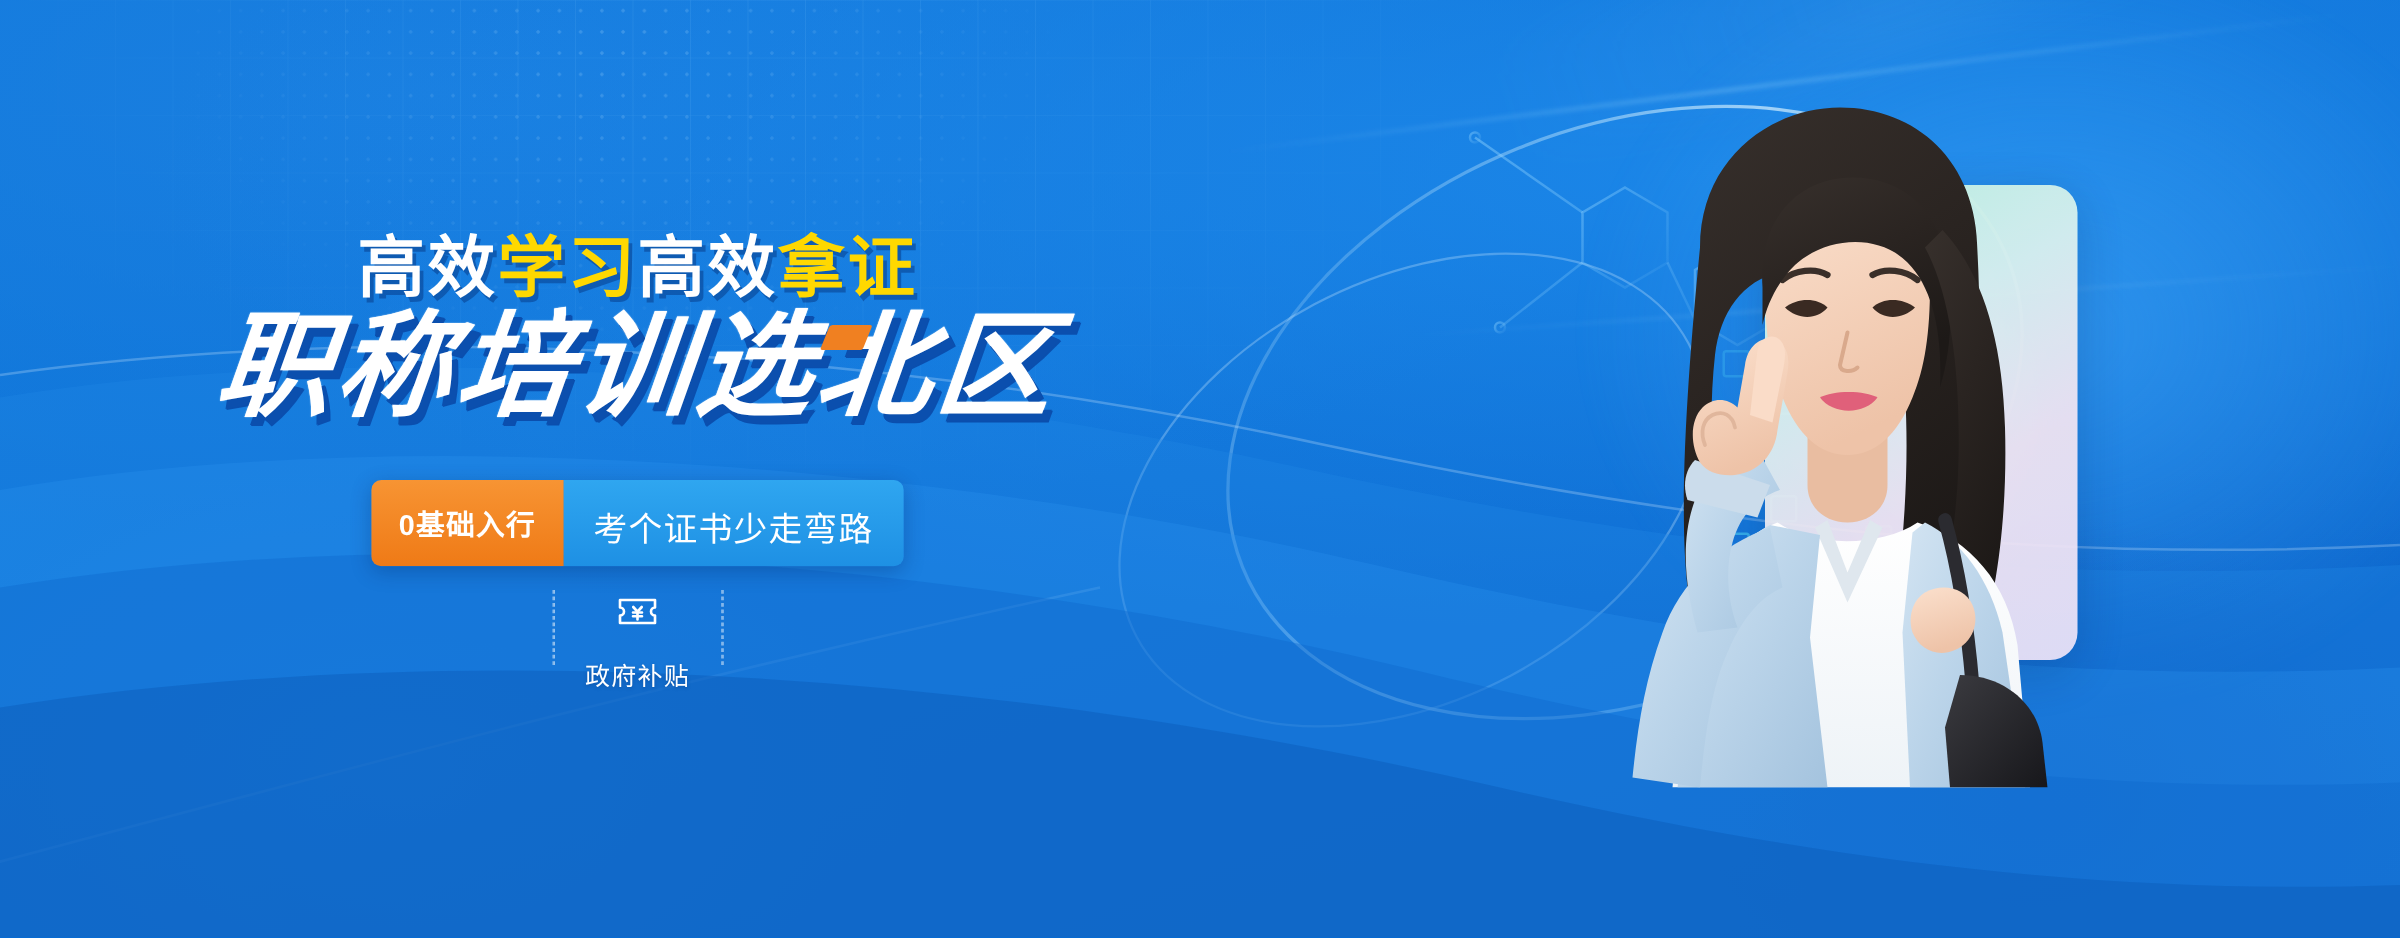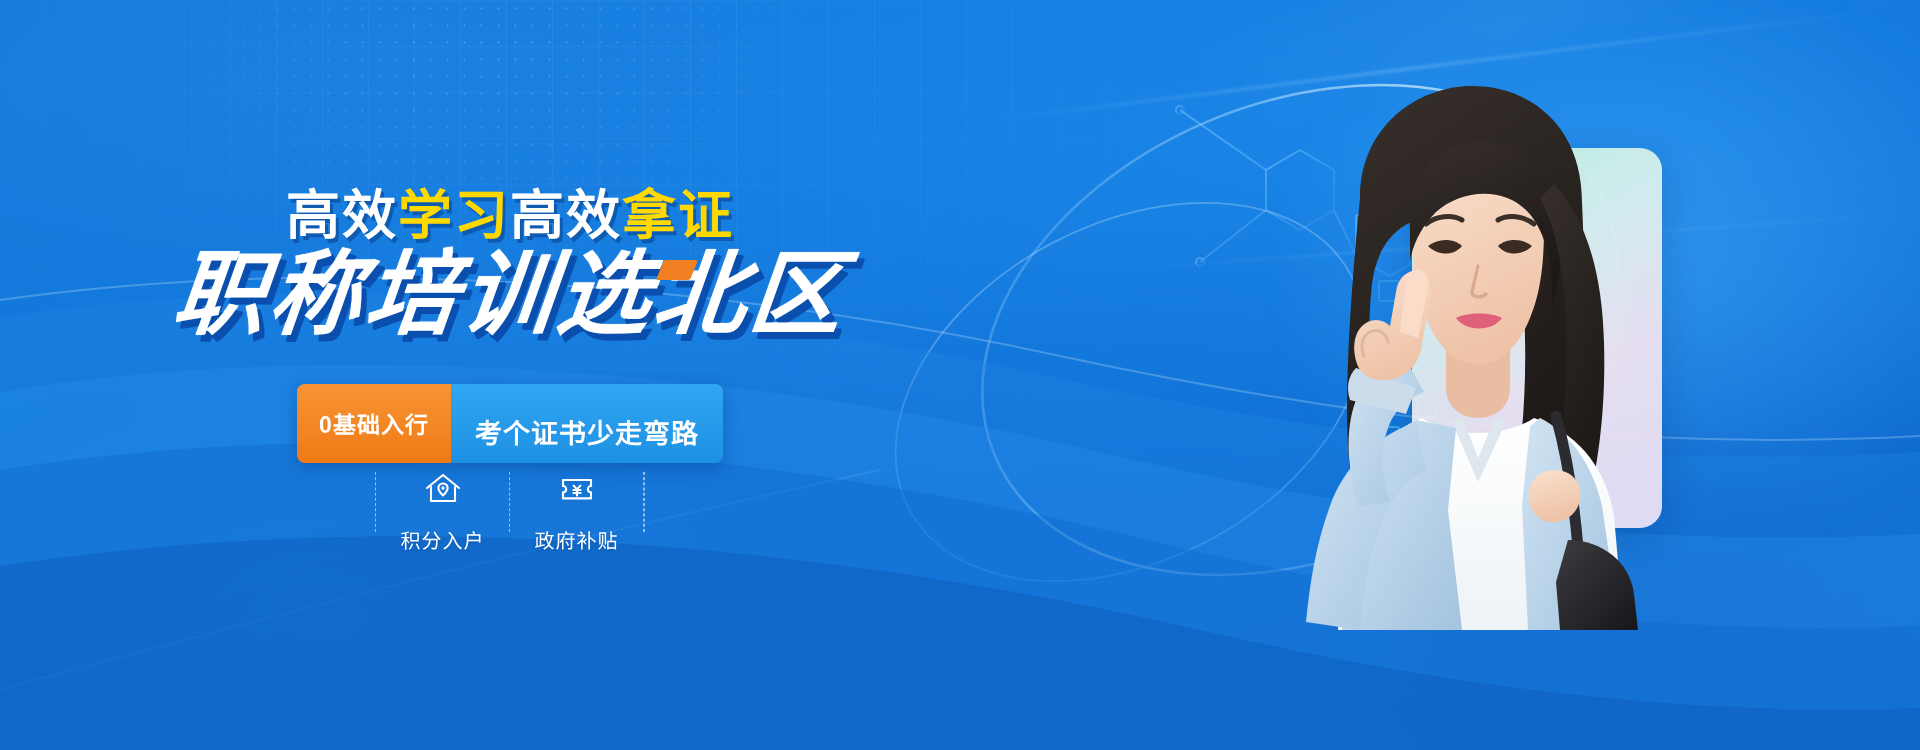--- a/index.html
+++ b/index.html
@@ -129,22 +129,22 @@
   .pill-orange{
     background:linear-gradient(180deg,#f79433 0%,#ef7a16 100%);
     color:#ffffff;
     font-size:23px; font-weight:bold; letter-spacing:1px;
     padding:10px 22px 12px 22px;
     display:flex; align-items:center;
   }
   .pill-blue{
     background:linear-gradient(180deg,#2fa6f0 0%,#1e90e4 100%);
     color:#ffffff;
-    font-size:27px; font-weight:bold; letter-spacing:1px;
-    padding:28px 24px 12px 24px;
+    font-size:27px; font-weight:normal; letter-spacing:1px;
+    padding:18px 24px 12px 24px;
     display:flex; align-items:center;
   }
 
   .features{
     position:absolute; left:0; top:430px; width:1020px;
     display:flex; justify-content:center; align-items:flex-start;
   }
   .feature{
     width:133px;
     display:flex; flex-direction:column; align-items:center;
@@ -370,31 +370,20 @@
         <div class="pill-orange">0基础入行</div>
         <div class="pill-blue">考个证书少走弯路</div>
       </div>
     </div>
 
     <div class="features">
 
 
       <div class="divider"></div>
 
-      <div class="feature">
-        <span class="ficon">
-          <svg width="44" height="44" viewBox="0 0 44 44" fill="none" stroke="#ffffff" stroke-width="2.1" stroke-linecap="round" stroke-linejoin="round">
-            <path d="M6 21 L22 8 L38 21"></path>
-            <path d="M10 20 v14 h24 v-14"></path>
-            <path d="M22 16.5 c2.6 0 4.6 2 4.6 4.6 c0 3.2 -4.6 7.4 -4.6 7.4 s-4.6 -4.2 -4.6 -7.4 c0 -2.6 2 -4.6 4.6 -4.6 Z"></path>
-            <circle cx="22" cy="21" r="1.7" fill="#ffffff" stroke="none"></circle>
-          </svg>
-        </span>
-        <span class="flabel">积分入户</span>
-      </div>
 
       <div class="divider"></div>
 
       <div class="feature">
         <span class="ficon">
           <svg width="44" height="44" viewBox="0 0 44 44" fill="none" stroke="#ffffff" stroke-width="2.1" stroke-linecap="round" stroke-linejoin="round">
             <path d="M8 13 h28 v6 a3.2 3.2 0 0 0 0 6.4 v6 H8 v-6 a3.2 3.2 0 0 0 0 -6.4 Z"></path>
             <path d="M18.6 18.6 L22 22.4 L25.4 18.6"></path>
             <path d="M18.4 23 h7.2 M18.4 26 h7.2 M22 22.4 v6.2"></path>
           </svg>

